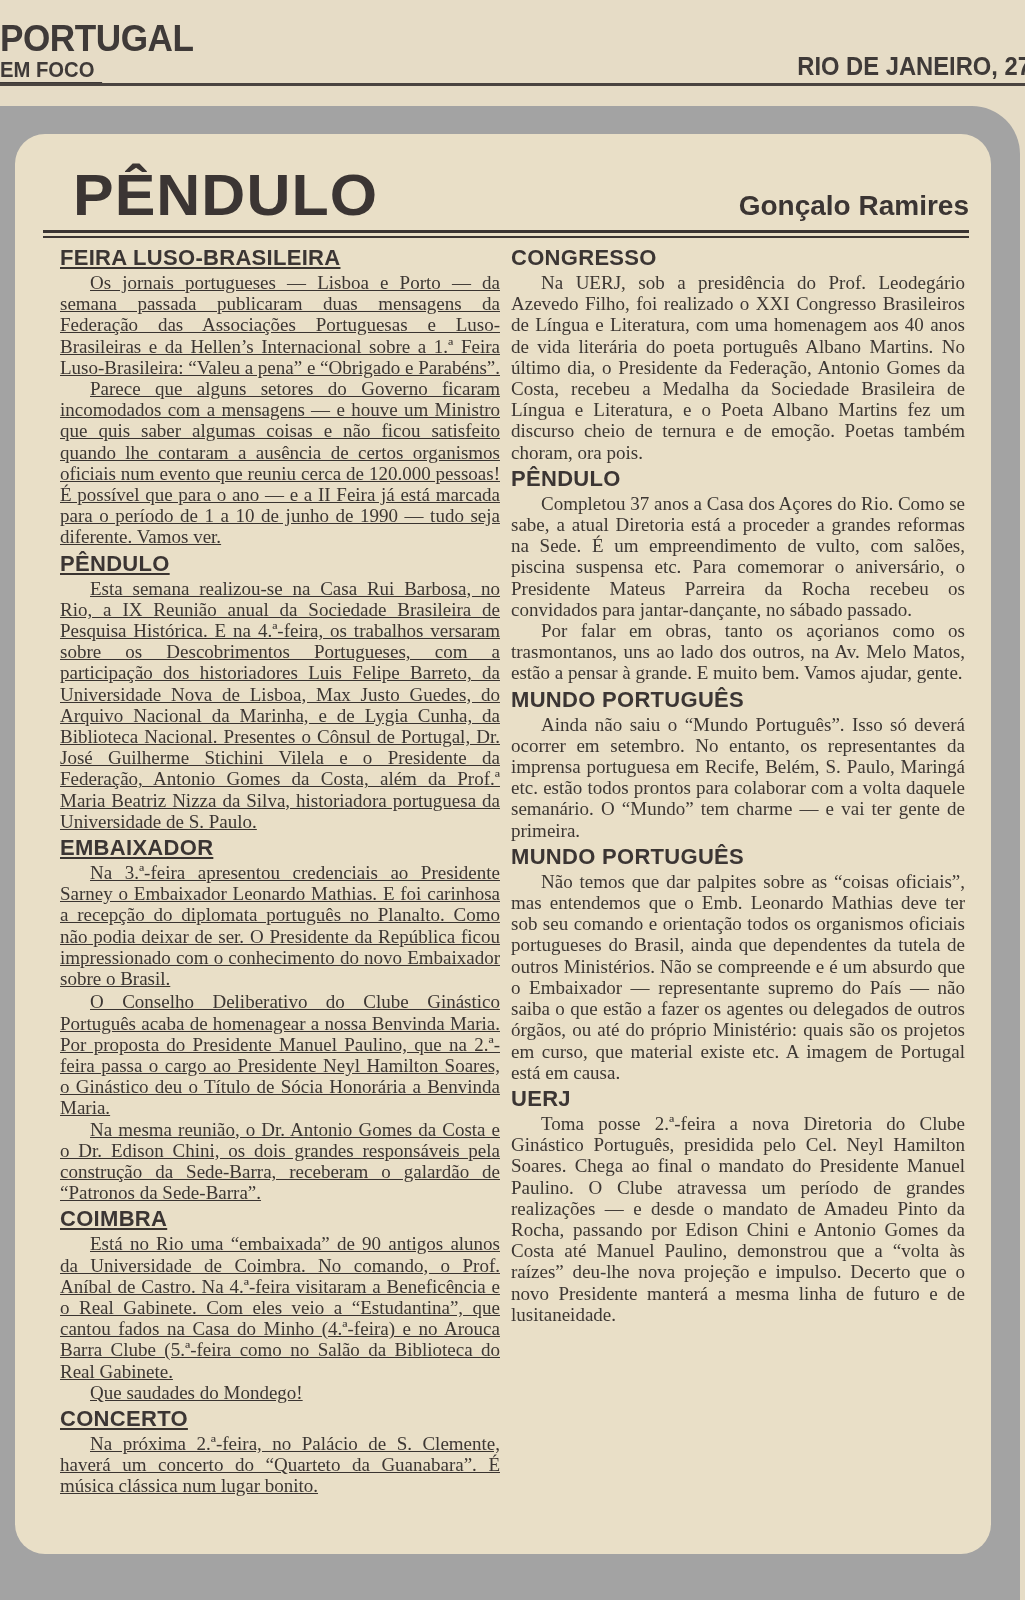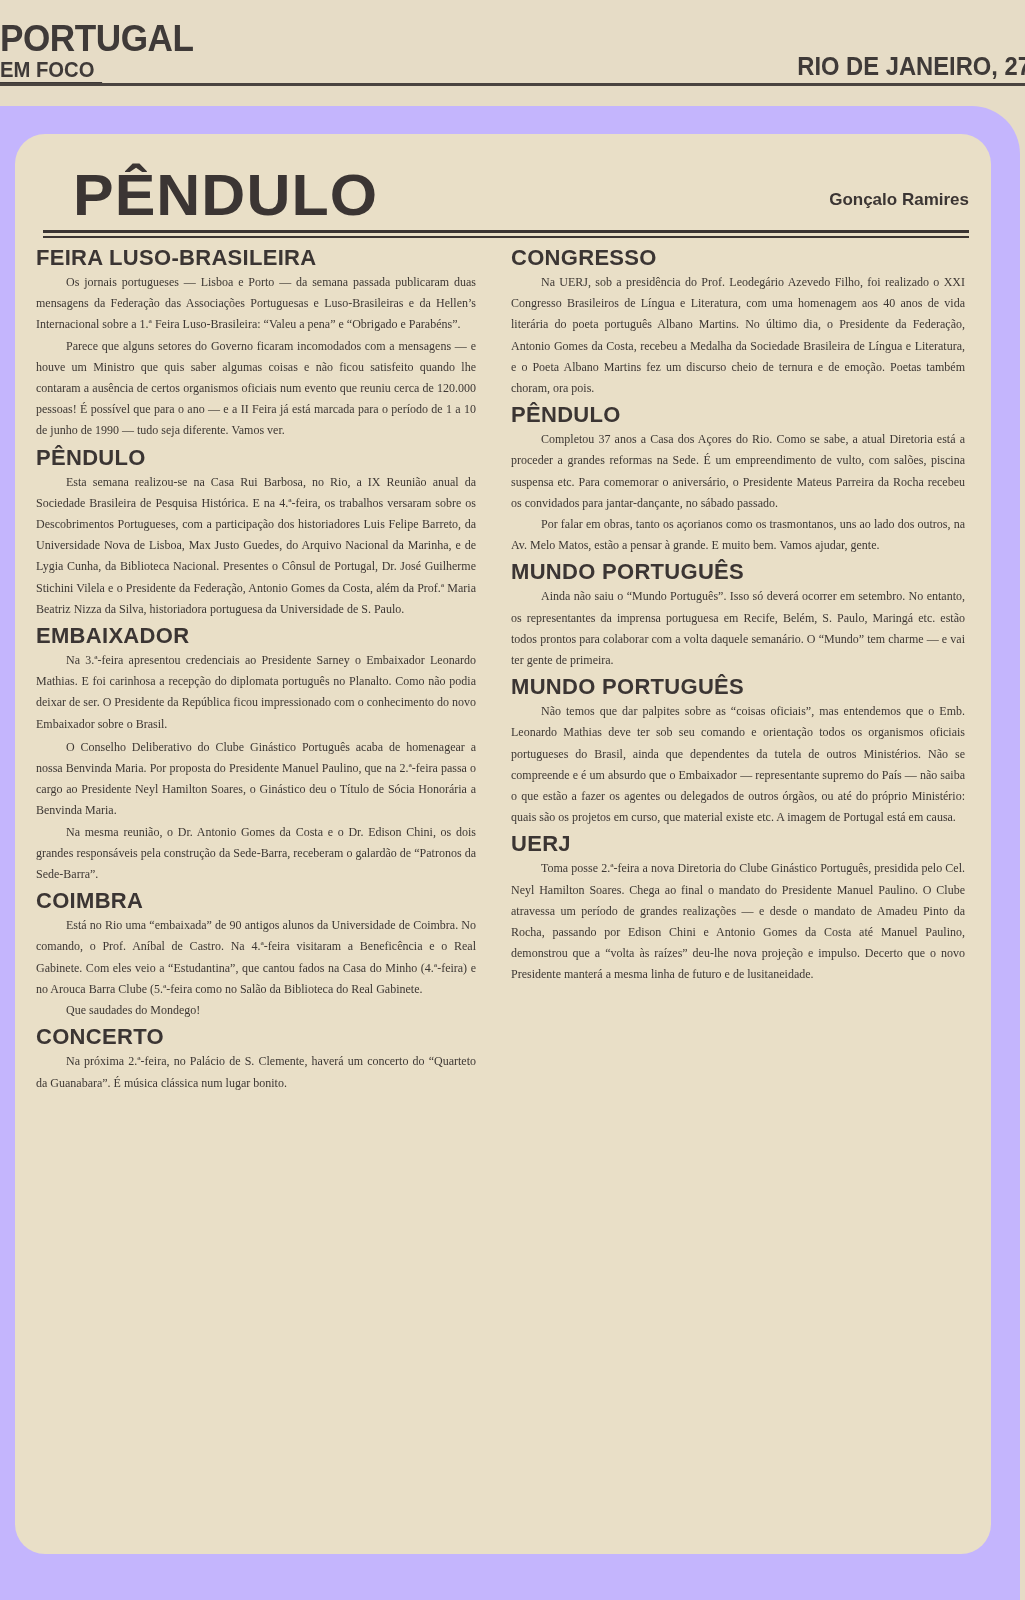--- a/index.html
+++ b/index.html
@@ -11,39 +11,39 @@
     position:relative;
   }
   .masthead { position:absolute; left:0; top:20px; width:1025px; height:64px; }
   .mast-title { position:absolute; left:0; top:0; font-family:"Liberation Sans", sans-serif; font-weight:bold; font-size:37px; line-height:38px; color:#3f3a38; letter-spacing:-0.5px; transform:scaleX(0.95); transform-origin:left; }
   .mast-sub { position:absolute; left:0; top:38px; font-family:"Liberation Sans", sans-serif; font-weight:bold; font-size:22px; line-height:24px; color:#3f3a38; border-bottom:2px solid #3f3a38; padding-right:8px; transform:scaleX(0.92); transform-origin:left; }
   .mast-date { position:absolute; right:-6px; top:32px; font-family:"Liberation Sans", sans-serif; font-weight:bold; font-size:25px; color:#3f3a38; transform:scaleX(0.95); transform-origin:right; white-space:nowrap; }
   .mast-rule { position:absolute; left:0; top:63px; width:1025px; height:3px; background:#4a4440; }
 
   .frame {
     position:absolute; left:0; top:106px; width:1020px; height:1494px;
-    background:#c4b5fd;
+    background:#a3a3a3;
     border-radius:0 48px 0 0;
   }
   .panel {
     position:absolute; left:15px; top:28px; width:976px; height:1420px;
     background:#e9dfc7;
     border-radius:30px 30px 30px 30px;
   }
   .headline { position:absolute; left:58px; top:28px; font-family:"Liberation Sans", sans-serif; font-weight:bold; font-size:58px; line-height:66px; color:#3b3533; letter-spacing:1px; transform:scaleX(1.05); transform-origin:left; }
-  .byline { position:absolute; right:22px; top:56px; font-family:"Liberation Sans", sans-serif; font-weight:bold; font-size:17px; color:#3b3533; }
+  .byline { position:absolute; right:22px; top:56px; font-family:"Liberation Sans", sans-serif; font-weight:bold; font-size:28px; color:#3b3533; }
   .hrule1 { position:absolute; left:28px; right:22px; top:96px; height:3px; background:#3b3533; }
   .hrule2 { position:absolute; left:28px; right:22px; top:102px; height:2px; background:#3b3533; }
 
   .col { position:absolute; top:108px; width:440px; }
-  .col.left { left:21px; }
+  .col.left { left:45px;text-decoration:underline; }
   .col.right { left:496px; width:454px; }
 
   .sec-title { font-family:"Liberation Sans", sans-serif; font-weight:bold; font-size:22px; line-height:28px; color:#3b3533; margin:2px 0 0 0; letter-spacing:0.3px; }
-  .para { font-size:12px; line-height:21.2px; text-align:justify; text-indent:30px; margin:0; color:#3d3733; hyphens:auto; }
+  .para { font-size:19px; line-height:21.2px; text-align:justify; text-indent:30px; margin:0; color:#3d3733; hyphens:auto; }
   .sec { margin-bottom:2px; }
   .sec.gap-top { }
 </style>
 </head>
 <body>
 
 <div class="masthead">
   <div class="mast-title">PORTUGAL</div>
   <div class="mast-sub">EM FOCO</div>
   <div class="mast-date">RIO DE JANEIRO, 27</div>

